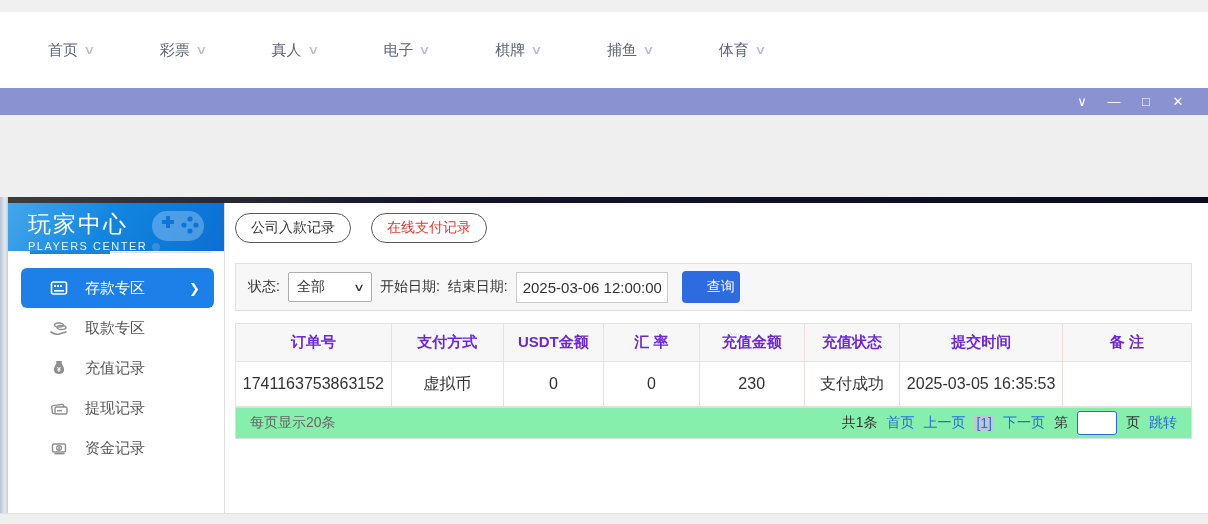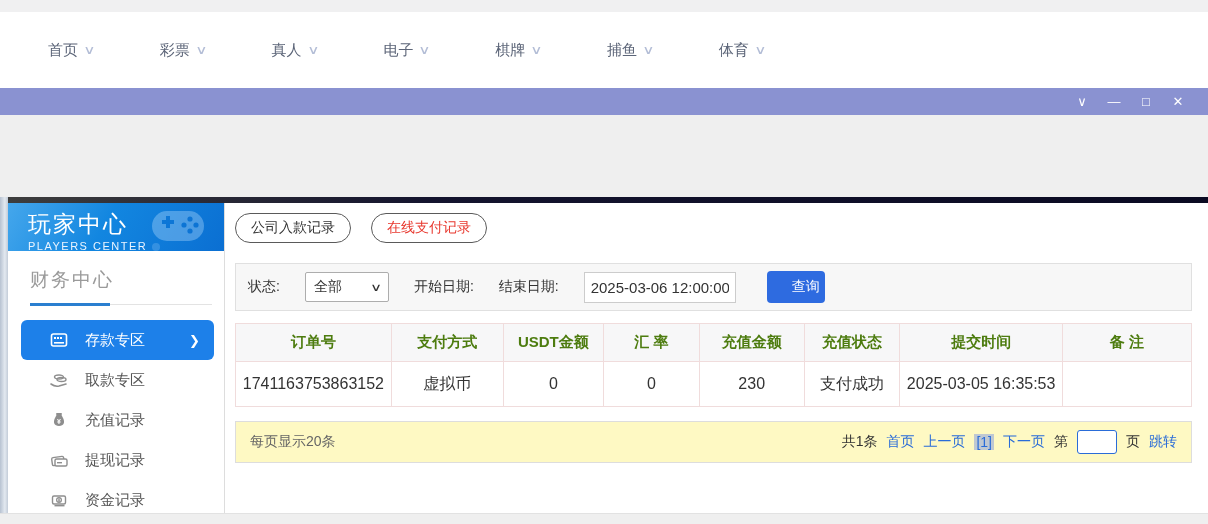--- a/index.html
+++ b/index.html
@@ -59,36 +59,36 @@
   .side-item.active .arrow { position:absolute; right:14px; color:#fff; font-size:13px; }
 
   
   .main { flex:1; padding:10px 16px 0 10px; }
   .tabs { display:flex; gap:20px; }
   .tab-pill { border:1px solid #5a5a5a; border-radius:16px; background:#fff;
     padding:5px 15px; font-size:14px; color:#333; cursor:pointer; }
   .tab-pill.active { color:#e8382e; }
 
   .filter-box { margin-top:20px; height:48px; border:1px solid #e0e0e0; background:#f7f7f7;
-    display:flex; align-items:center; padding:0 12px; gap:25px; font-size:14px; color:#333; }
+    display:flex; align-items:center; padding:0 12px; gap:8px; font-size:14px; color:#333; }
   .sel { width:84px; height:30px; background:#fff; border:1px solid #adadad; border-radius:2px;
     display:flex; align-items:center; justify-content:space-between; padding:0 8px; font-size:14px; cursor:pointer; }
   .sel .caret { font-size:11px; color:#333; transform:scaleX(1.5); }
   .date-input { width:152px; height:31px; border:1px solid #ccc; background:#fff;
     font-size:15px; color:#333; padding:0 6px; font-family:"Liberation Sans",sans-serif; }
   .btn-query { width:58px; height:32px; margin-left:6px; background:#2e6be0; color:#fff;
     border:none; border-radius:4px; font-size:14px; cursor:pointer;padding-left:20px; }
 
   table.grid { width:100%; margin-top:12px; border-collapse:collapse; table-layout:fixed; }
   table.grid th, table.grid td { border:1px solid #f0dcdc; text-align:center; }
   table.grid { border:1px solid #ddd; }
-  table.grid th { background:#f7f7f8; height:38px; font-size:15px; color:#4d7c0f; font-weight:bold; }
+  table.grid th { background:#f7f7f8; height:38px; font-size:15px; color:#6d28d9; font-weight:bold; }
   table.grid td { height:45px; font-size:16px; color:#333; background:#fff; }
 
-  .pager-box { margin-top:14px; height:42px; border:1px solid #ddd; background:#fef9c3;
+  .pager-box { height:32px; border:1px solid #ddd; background:#86efac;
     display:flex; align-items:center; justify-content:space-between; padding:0 14px; font-size:14px; }
   .pager-left { color:#666; }
   .pager-right { display:flex; align-items:center; gap:9px; color:#333; }
   .plink { color:#2a6cd8; cursor:pointer; text-decoration:none; }
   .pcurrent { color:#2a6cd8; background:#bfc8d2; padding:0 2px; }
   .goto-input { width:40px; height:24px; border:1px solid #2a6cd8; border-radius:3px; }
 
   .footer-strip { height:11px; background:#efefef; border-top:1px solid #e2e2e2; }
 </style>
 </head>
@@ -152,21 +152,20 @@
         <rect x="18" y="15" width="12" height="4" fill="#0b6fd2"></rect>
         <rect x="22" y="11" width="4" height="12" fill="#0b6fd2"></rect>
         <circle cx="46" cy="14" r="2.6" fill="#0b6fd2"></circle>
         <circle cx="52" cy="20" r="2.6" fill="#0b6fd2"></circle>
         <circle cx="40" cy="20" r="2.6" fill="#0b6fd2"></circle>
         <circle cx="46" cy="26" r="2.6" fill="#0b6fd2"></circle>
         <circle cx="12" cy="42" r="4" fill="#bfe2ff" opacity=".6"></circle>
       </svg>
     </div>
 
-    <div class="section-title">财务中心</div>
     <div class="section-rule">
       <div class="gray"></div>
         <div class="blue"></div>
     </div>
 
     <div class="side-item active">
       <span class="ico">
         <svg width="18" height="18" viewBox="0 0 18 18">
             <rect x="1.5" y="3" width="15" height="12" rx="2" fill="none" stroke="#fff" stroke-width="1.6"></rect>
             <rect x="4" y="11" width="10" height="1.6" fill="#fff"></rect>

